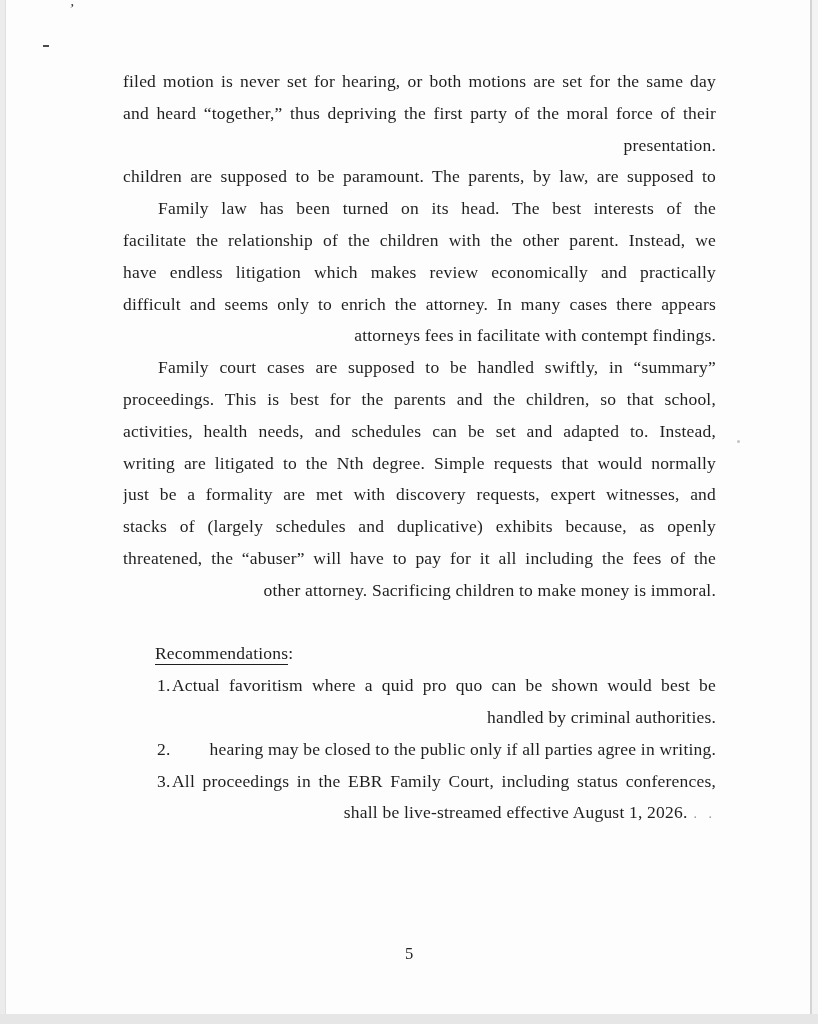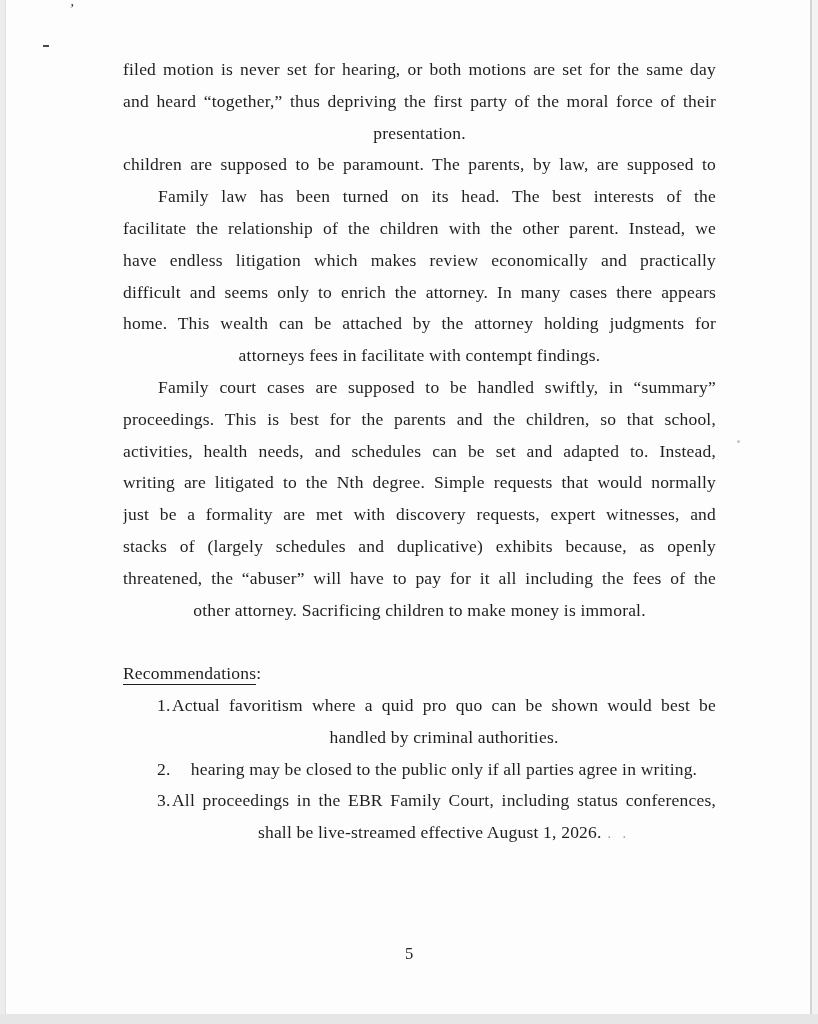--- a/index.html
+++ b/index.html
@@ -30,47 +30,48 @@
     background: #f3f3f3;
   }
   .edge-bottom {
     position: absolute; left: 0; top: 1014px; width: 818px; height: 10px;
     background: #e6e6e6;
   }
   
   .textblock {
     position: absolute;
     left: 123px;
-    top: 54px;
+    top: 66px;
     width: 593px;
     font-size: 17.5px;
     line-height: 31.8px;
     letter-spacing: 0.2px;
   }
   .line {
     height: 31.8px;
     overflow: hidden;
-    text-align: center;
+    text-align: right;
   }
   .line.j {
     text-align: justify;
   }
   .line.j::after {
     content: "";
     display: inline-block;
     width: 100%;
     height: 0;
   }
   .line.indent {
     text-indent: 35px;
   }
   .heading-row {
     height: 31.8px;
     margin-top: 31.8px;
     overflow: hidden;
+    margin-left: 32px;
   }
   .heading-word {
     border-bottom: 1.5px solid #1f1f1f;
     padding-bottom: 1px;
   }
   .li {
     position: relative;
     padding-left: 49px;
   }
   .li .num {
@@ -128,21 +129,20 @@
         <div class="line j">filed motion is never set for hearing, or both motions are set for the same day</div>
         <div class="line j">and heard “together,” thus depriving the first party of the moral force of their</div>
         <div class="line">presentation.</div>
       </div>
       <div class="para">
         <div class="line j">children are supposed to be paramount.  The parents, by law, are supposed to</div>
         <div class="line j indent">Family law has been turned on its head.  The best interests of the</div>
         <div class="line j">facilitate the relationship of the children with the other parent.  Instead, we</div>
         <div class="line j">have endless litigation which makes review economically and practically</div>
         <div class="line j">difficult and seems only to enrich the attorney.  In many cases there appears</div>
-        <div class="line j">home.  This wealth can be attached by the attorney holding judgments for</div>
         <div class="line">attorneys fees in facilitate with contempt findings.</div>
       </div>
       <div class="para">
         <div class="line j indent">Family court cases are supposed to be handled swiftly, in “summary”</div>
         <div class="line j">proceedings.  This is best for the parents and the children, so that school,</div>
         <div class="line j">activities, health needs, and schedules can be set and adapted to.  Instead,</div>
         <div class="line j">writing are litigated to the Nth degree.  Simple requests that would normally</div>
         <div class="line j">just be a formality are met with discovery requests, expert witnesses, and</div>
         <div class="line j">stacks of (largely schedules and duplicative) exhibits because, as openly</div>
         <div class="line j">threatened, the “abuser” will have to pay for it all including the fees of the</div>

